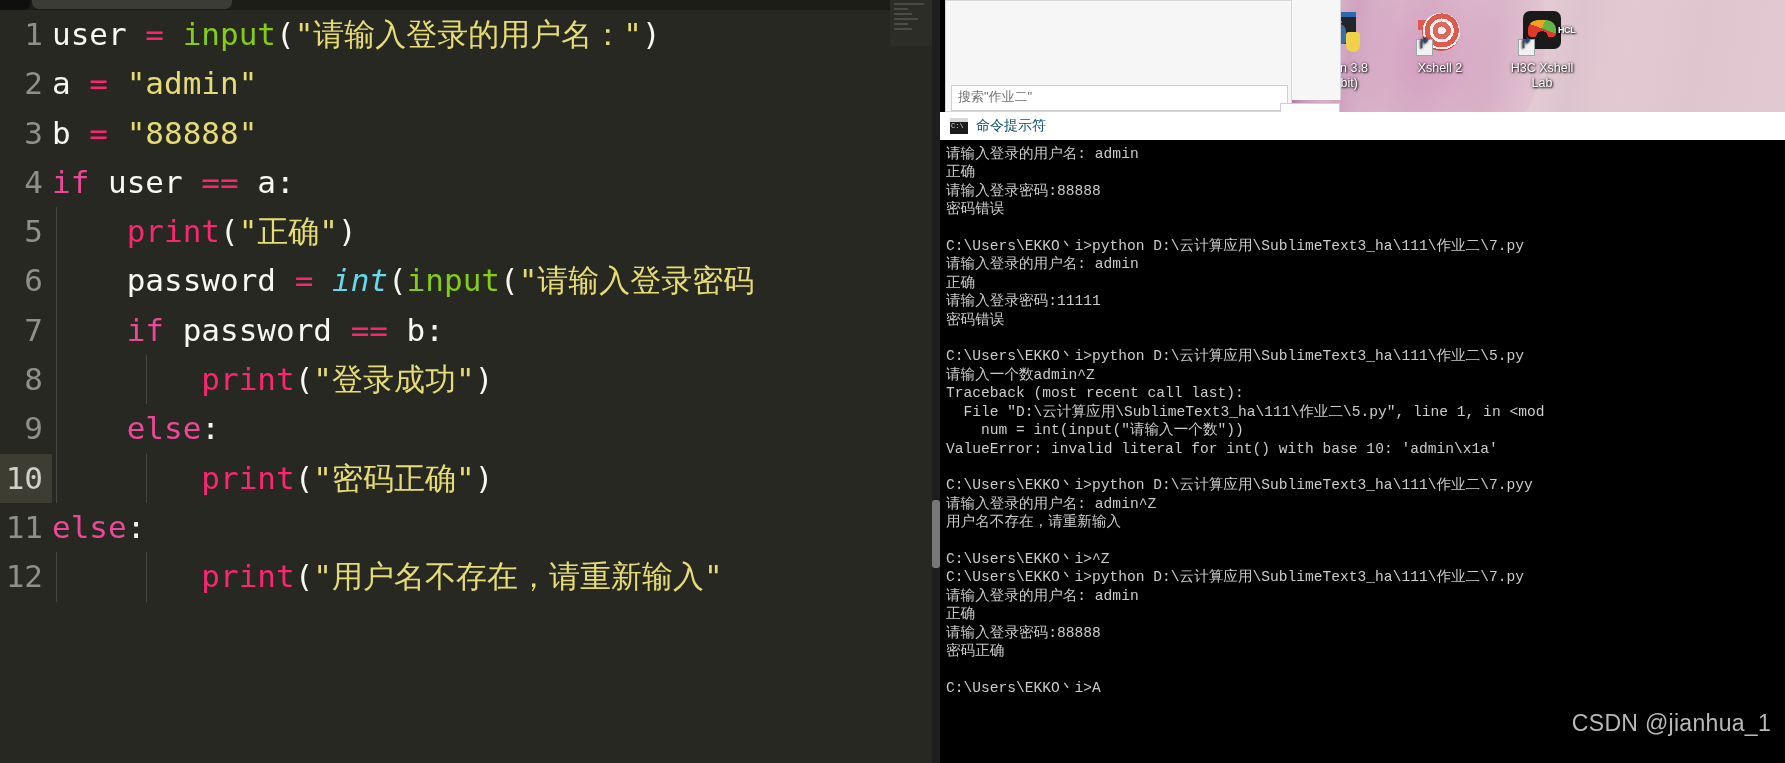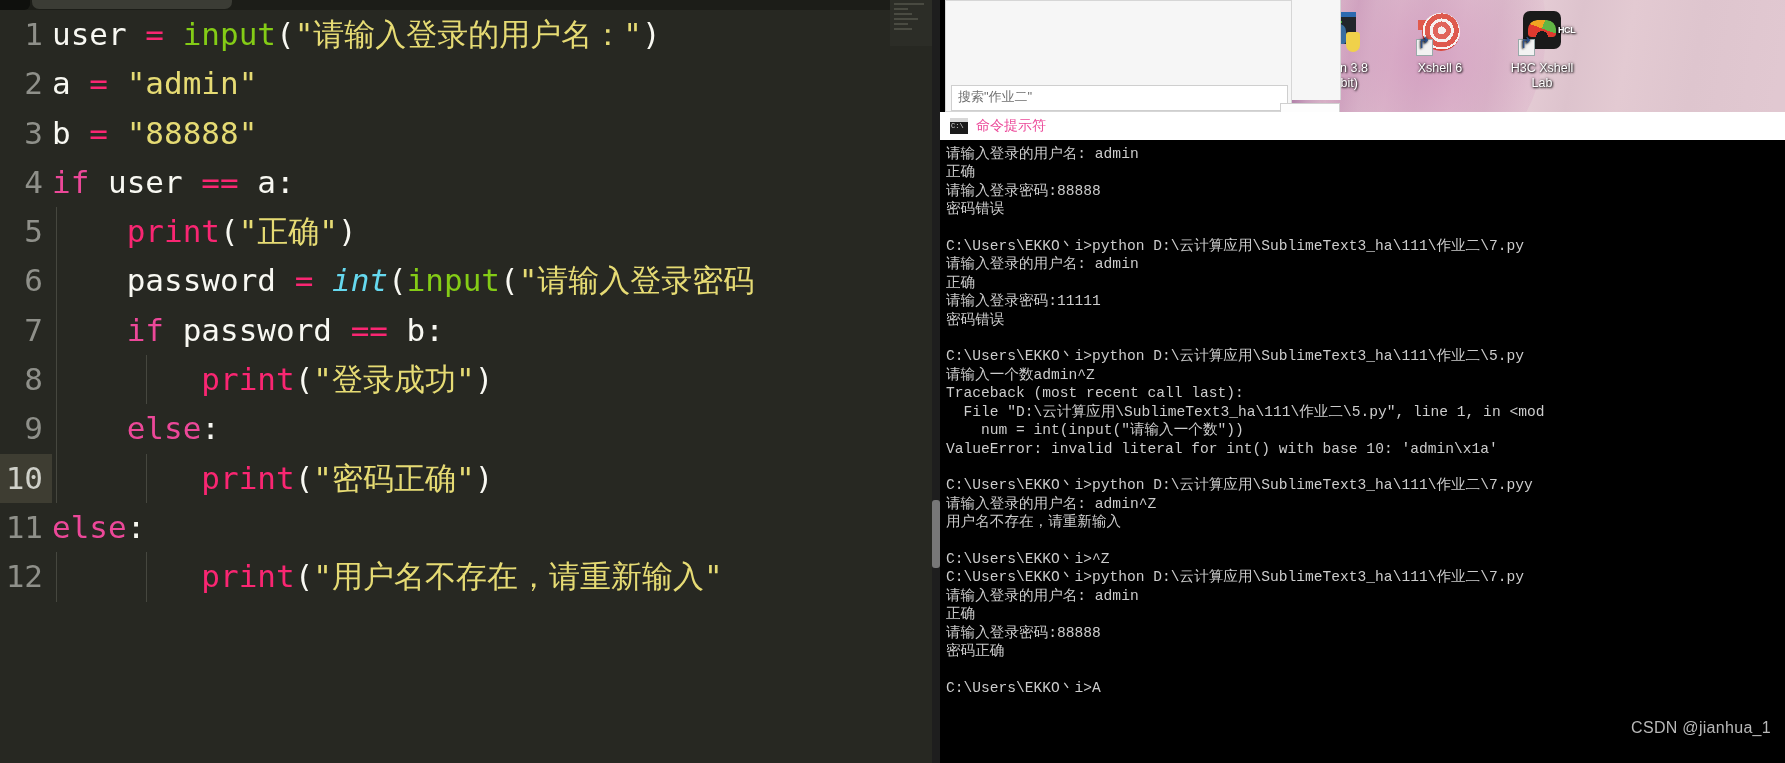--- a/index.html
+++ b/index.html
@@ -214,21 +214,21 @@
   #cmd-title .cmdico::after {
     content: "C:\\";
     position: absolute;
     left: 1px; top: 0px;
     color: #d9d9d9;
     font-size: 7px;
     font-family: "Liberation Mono", monospace;
   }
   #cmd-title .t {
     font-size: 14px;
-    color: #ec4899;
+    color: #0c4a6e;
   }
   #cmd-body {
     position: relative;
     height: 623px;
     background: #000;
     color: #ccc;
     font-family: "Liberation Mono", monospace;
     font-size: 14.6px;
     line-height: 18.4px;
     padding: 5px 0 0 6px;
@@ -255,21 +255,21 @@
     position: absolute;
     left: 932px; top: 0;
     width: 8px; height: 763px;
     background: #1e1e1e;
   }
   .watermark {
     position: absolute;
     right: 14px;
     bottom: 26px;
     color: #b9b9b9;
-    font-size: 16px;
+    font-size: 23px;
     font-family: "Liberation Sans", sans-serif;
     letter-spacing: .3px;
   }
 
   
   #editor {
     position: absolute;
     left: 0; top: 0;
     width: 932px; height: 763px;
     background: #272822;
@@ -385,21 +385,21 @@
       <div style="white-space:pre-line">Python 3.8
 (64-bit)</div>
     </div>
 
     <div class="desk-icon">
       <div class="glyph ico-xshell">
         <div class="tab"></div>
         <div class="spiral"></div>
         <div class="shortcut-arrow"></div>
       </div>
-      <div style="white-space:pre-line">Xshell 6</div>
+      <div style="white-space:pre-line">Xshell 2</div>
     </div>
 
     <div class="desk-icon">
       <div class="glyph ico-h3c">
         <div class="sq"></div>
         <div class="cloud"></div>
         <div class="lbl">HCL</div>
         <div class="shortcut-arrow"></div>
       </div>
       <div style="white-space:pre-line">H3C Xshell

